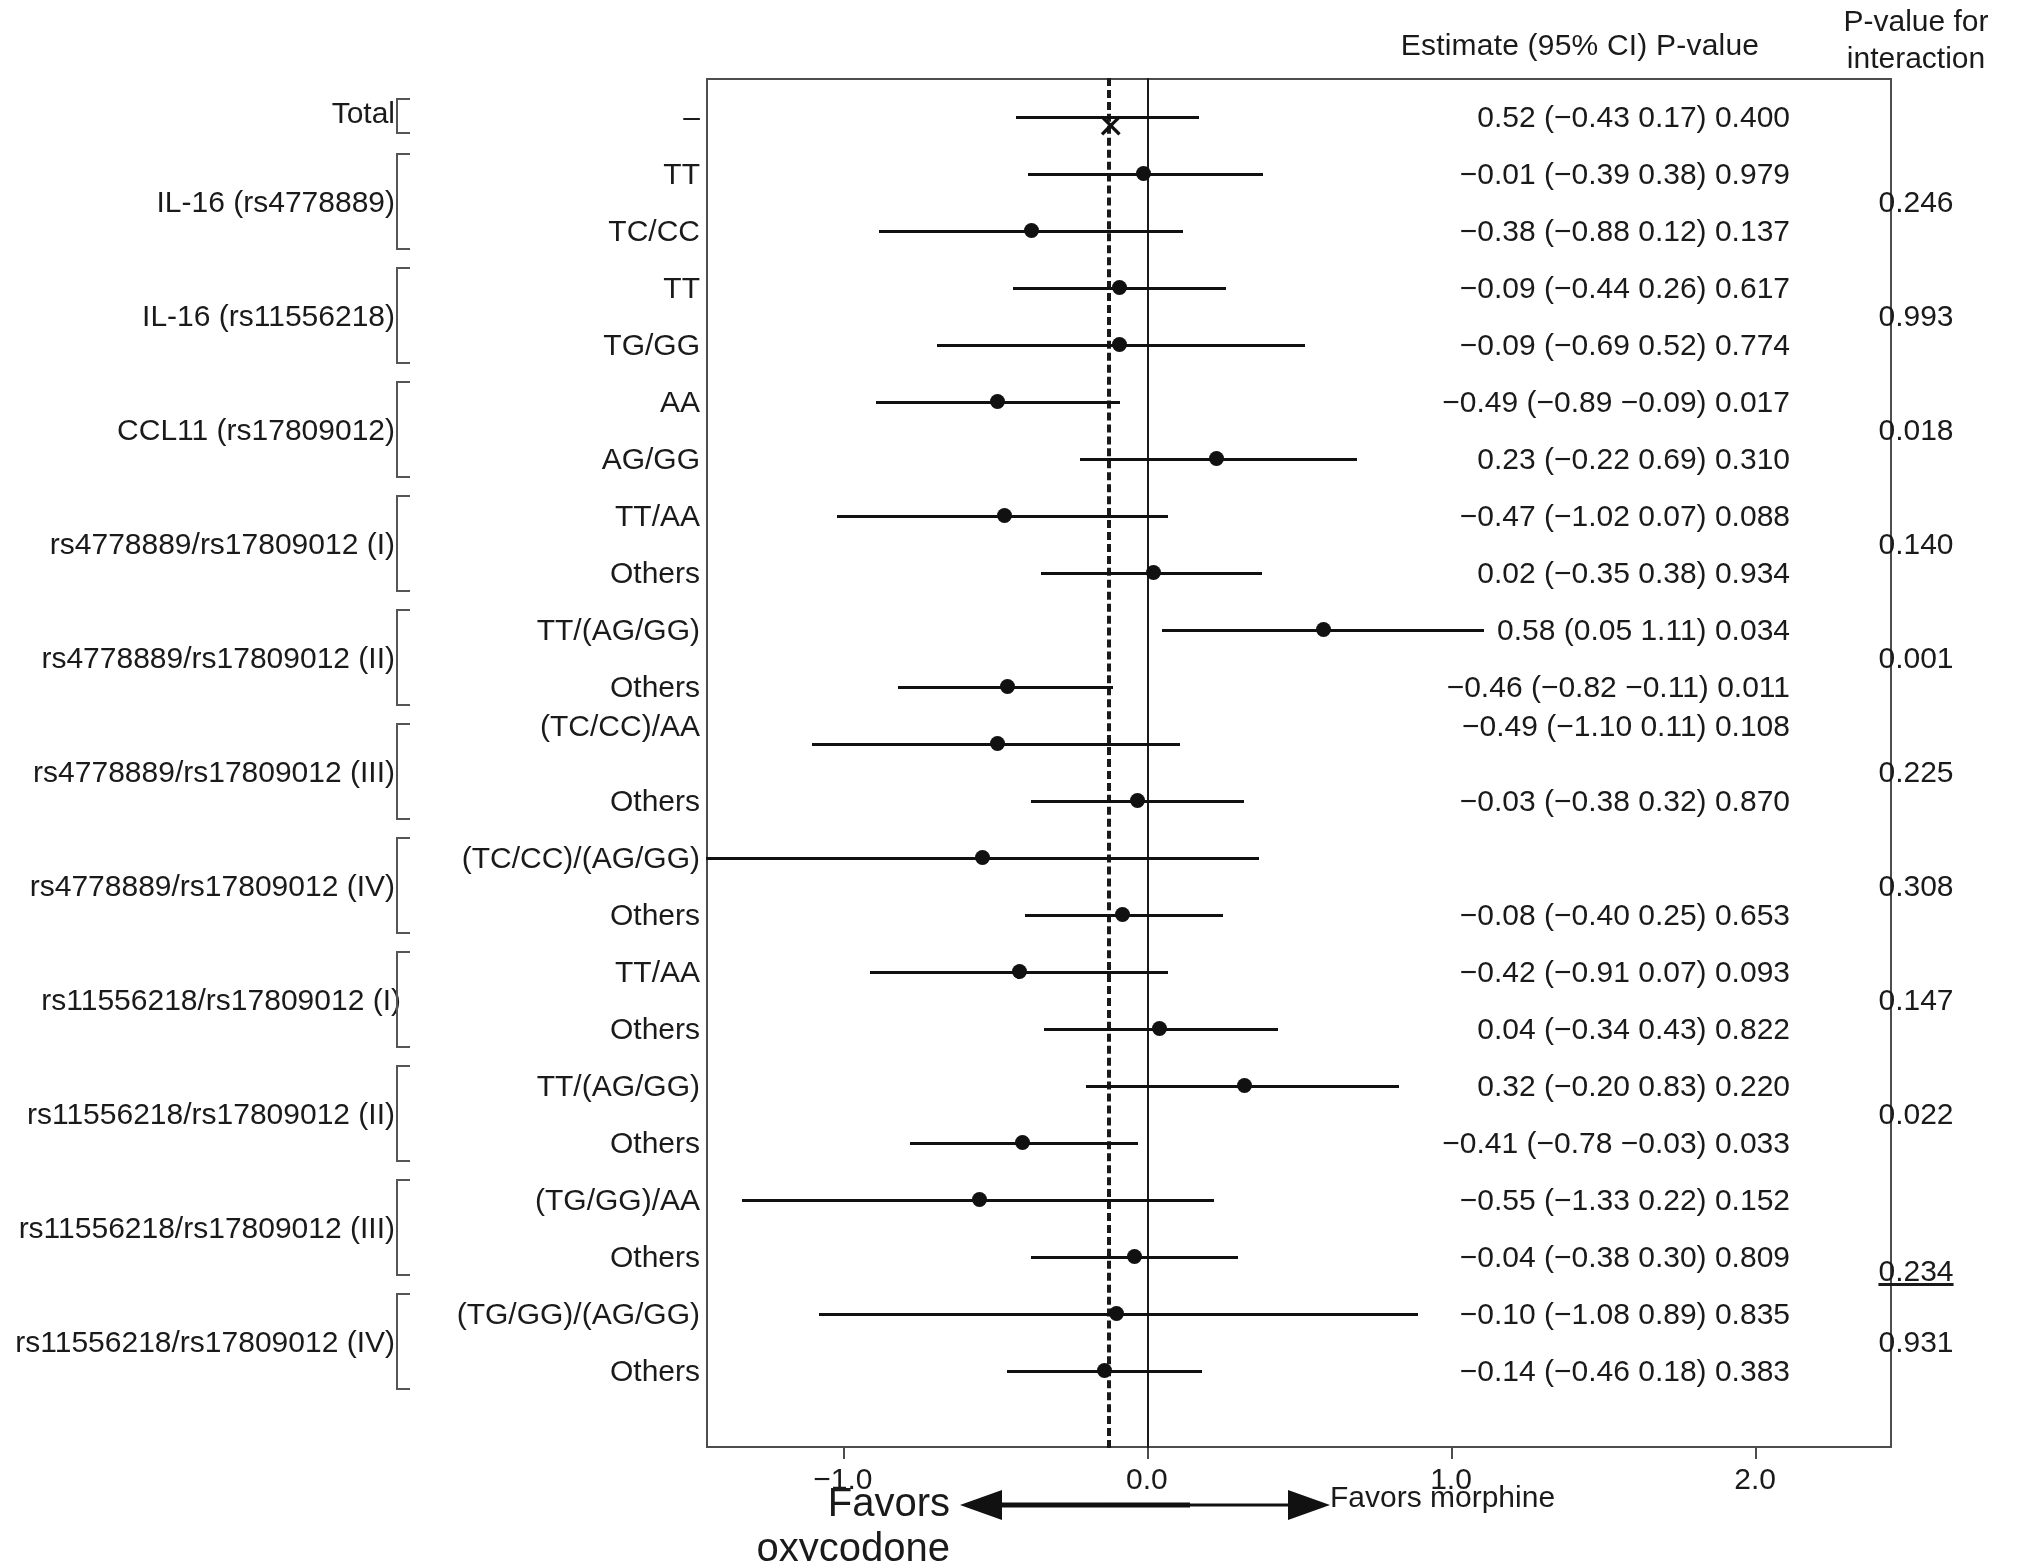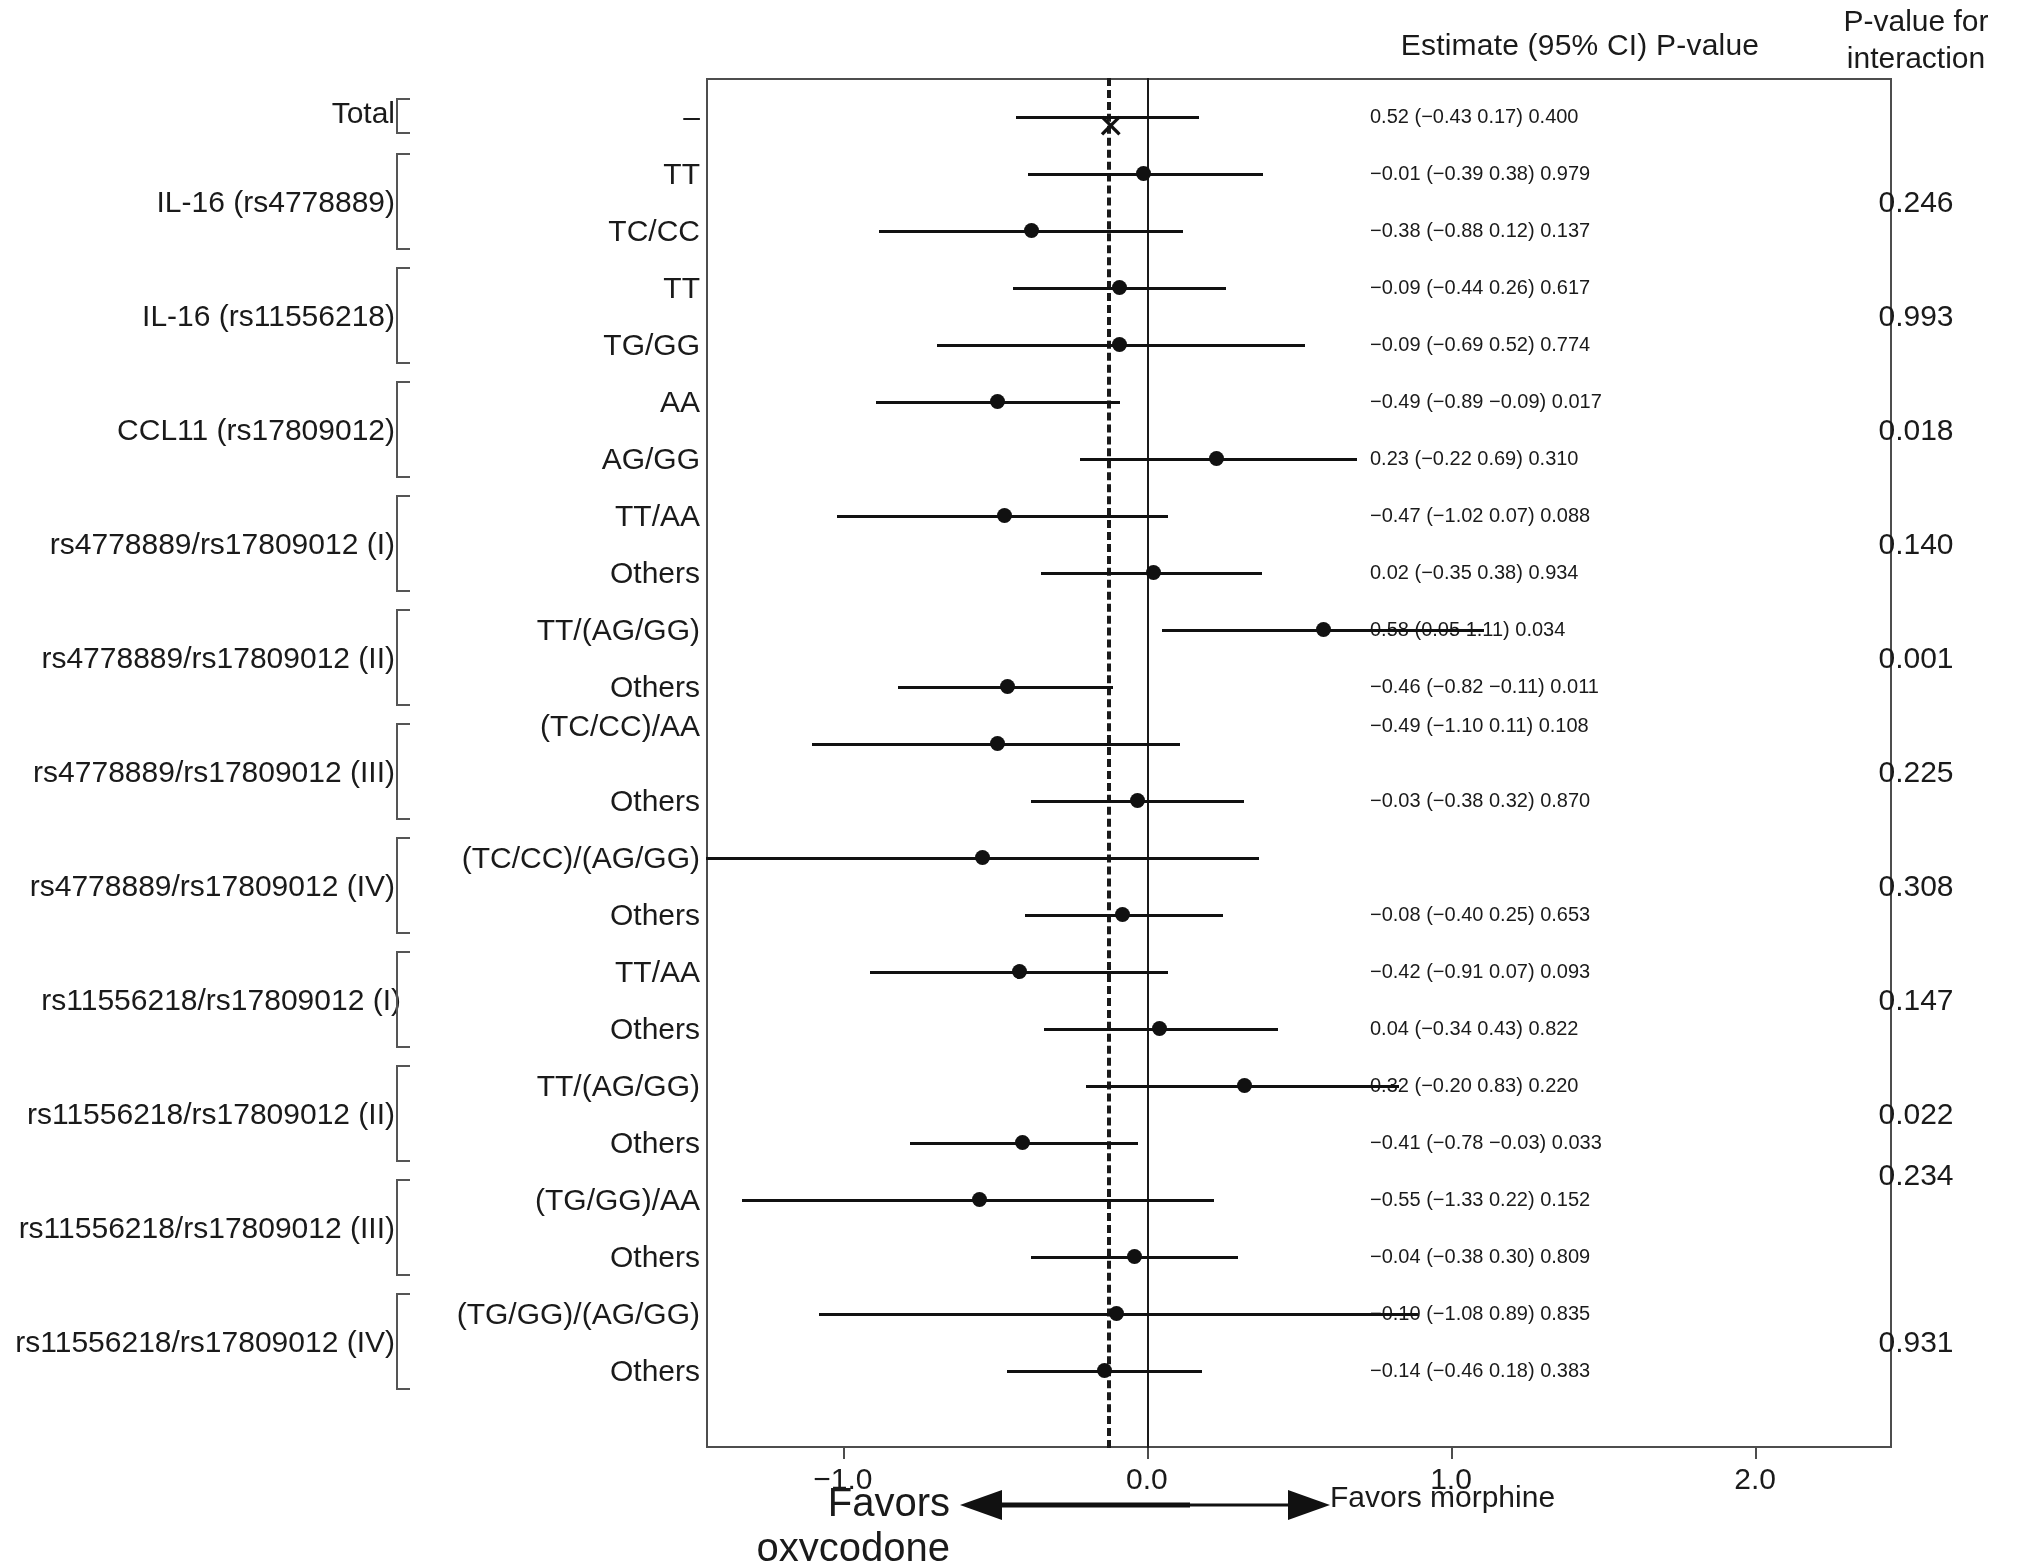--- a/index.html
+++ b/index.html
@@ -26,22 +26,22 @@
   .row{position:absolute; left:0; width:2032px; height:57px;}
   .grp-label{
     position:absolute; left:0; width:395px; text-align:right;
     font-size:30px; line-height:57px; white-space:nowrap;
   }
   .geno{
     position:absolute; left:410px; width:290px; text-align:right;
     font-size:30px; line-height:57px; white-space:nowrap;
   }
   .est{
-    position:absolute; left:1370px; width:420px; text-align:left;
-    font-size:20px; line-height:57px; white-space:nowrap;
+    position:absolute; left:1370px; width:420px; text-align:right;
+    font-size:30px; line-height:57px; white-space:nowrap;
   }
   .pint{
     position:absolute; left:1800px; width:232px; text-align:center;
     font-size:30px; line-height:57px; white-space:nowrap;
   }
 
   
   .bracket{
     position:absolute; left:396px; width:14px;
     border-left:2px solid #555; border-top:2px solid #555; border-bottom:2px solid #555;
@@ -202,21 +202,21 @@
       <div class="pint" style="top: 629px;">0.001</div>
       <div class="grp-label" style="top: 743px;">rs4778889/rs17809012 (III)</div>
       <div class="pint" style="top: 743px;">0.225</div>
       <div class="grp-label" style="top: 857px;">rs4778889/rs17809012 (IV)</div>
       <div class="pint" style="top: 857px;">0.308</div>
       <div class="grp-label" style="top: 971px; padding-left: 6px;">rs11556218/rs17809012 (I)</div>
       <div class="pint" style="top: 971px;">0.147</div>
       <div class="grp-label" style="top: 1085px;">rs11556218/rs17809012 (II)</div>
       <div class="pint" style="top: 1085px;">0.022</div>
       <div class="grp-label" style="top: 1199px;">rs11556218/rs17809012 (III)</div>
-      <div class="pint" style="top: 1146px;">0.234</div>
+      <div class="pint" style="top: 1242px; text-decoration: underline;">0.234</div>
       <div class="grp-label" style="top: 1313px;">rs11556218/rs17809012 (IV)</div>
       <div class="pint" style="top: 1313px;">0.931</div>
     </div>
   <div id="brackets-layer">
       <div class="bracket" style="top: 98px; height: 36px;"></div>
       <div class="bracket" style="top: 153px; height: 97px;"></div>
       <div class="bracket" style="top: 267px; height: 97px;"></div>
       <div class="bracket" style="top: 381px; height: 97px;"></div>
       <div class="bracket" style="top: 495px; height: 97px;"></div>
       <div class="bracket" style="top: 609px; height: 97px;"></div>

